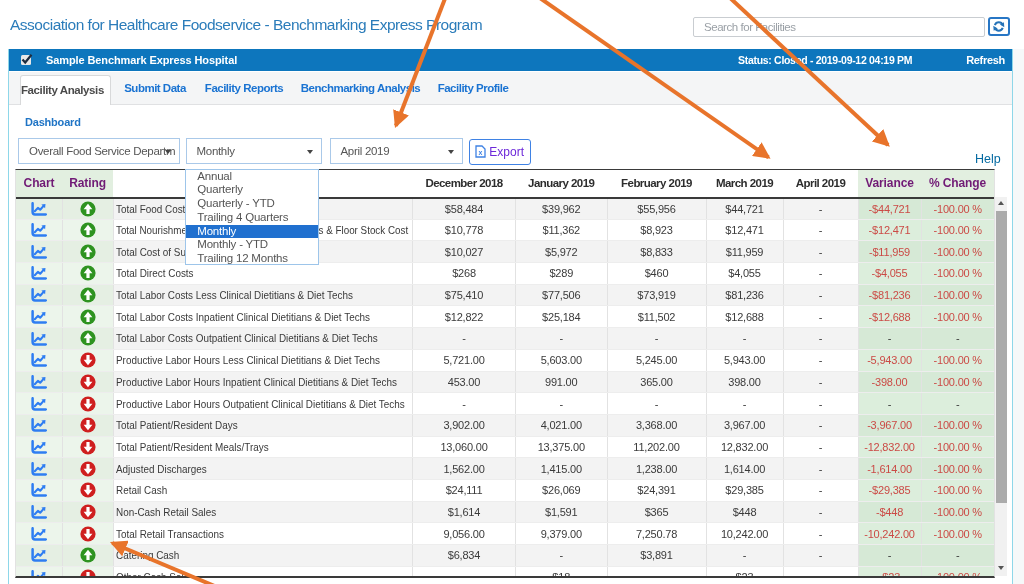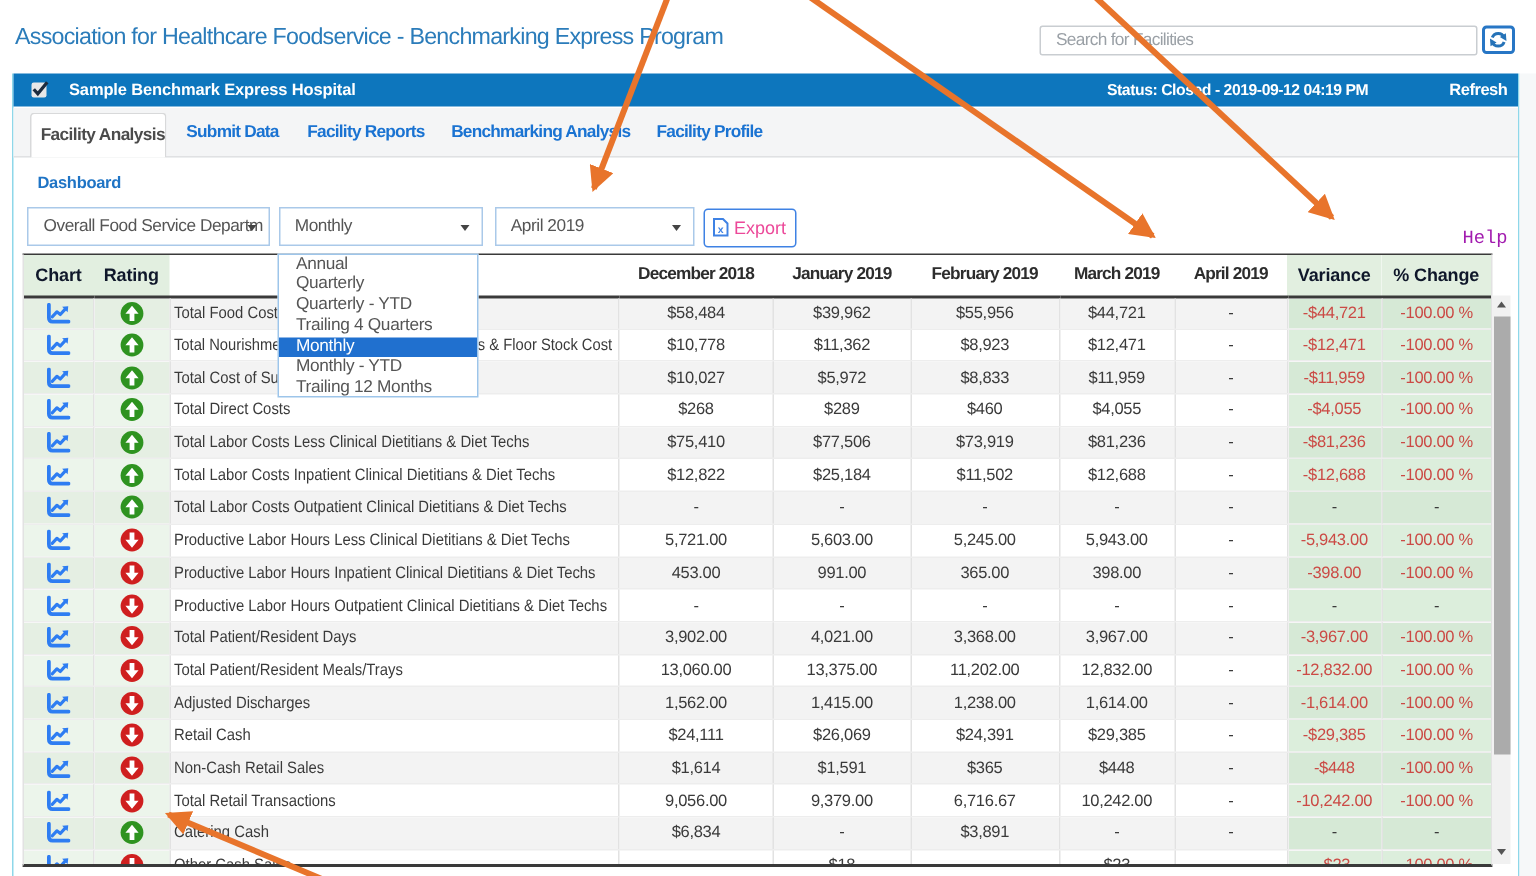--- a/index.html
+++ b/index.html
@@ -15,40 +15,40 @@
 #pl { left:8px; top:49px; width:1px; height:535px; background:#8ed7e9; }
 #pr { left:1012px; top:49px; width:1px; height:535px; background:#8ed7e9; }
 #bluebar { left:9px; top:49px; width:1003px; height:22px; background:#0d76bd; color:#fff; }
 #cb { left:11.5px; top:6px; width:10px; height:10px; background:#e8e8e8; border-radius:1.5px; overflow:visible; }
 #bartitle { left:37px; top:0; line-height:22px; font-size:11px; font-weight:bold; letter-spacing:-0.1px; }
 #status { left:729px; top:0; line-height:22px; font-size:10.5px; font-weight:bold; letter-spacing:-0.3px; }
 #refresh-lb { right:7px; top:0; line-height:22px; font-size:11px; font-weight:bold; letter-spacing:-0.3px; }
 
 #tabstrip { left:9px; top:71.5px; width:1003px; height:33px; background:#f4f5f6; border-bottom:1px solid #e0e1e3; }
 #activetab { left:11px; top:3.5px; width:91px; height:29.5px; background:#fff; border:1px solid #d8d9da; border-bottom:none;
-  border-radius:3px 3px 0 0; text-align:right; line-height:28px; font-size:11.5px; font-weight:bold; color:#4b4b4b; letter-spacing:-0.4px;}
+  border-radius:3px 3px 0 0; text-align:left; line-height:28px; font-size:11.5px; font-weight:bold; color:#4b4b4b; letter-spacing:-0.4px;}
 .tablink { top:0; height:32px; line-height:32px; font-size:11.5px; font-weight:bold; color:#1a73d2; letter-spacing:-0.5px; text-align:center; }
 
 #dashboard { left:25px; top:116px; font-size:11px; font-weight:bold; color:#1f74c5; letter-spacing:-0.2px; }
 
 .sel { top:138px; height:26px; border:1px solid #aac9e9; background:#fff; color:#555;
   font-size:11.5px; line-height:24px; padding-left:10px; padding-right:19px; letter-spacing:-0.3px; white-space:nowrap; overflow:hidden;}
 .caret { position:absolute; right:8px; top:11px; width:0; height:0; border-left:3.6px solid transparent;
   border-right:3.6px solid transparent; border-top:4.6px solid #444; }
 #export { left:468.5px; top:139px; width:62px; height:26px; border:1px solid #3f82e4; border-radius:3px;
-  color:#ec4899; font-size:12px; line-height:24px; text-align:center; }
-#help { left:975px; top:152px; font-size:12.5px; color:#a21caf;font-family:Liberation Mono, monospace; }
+  color:#6d28d9; font-size:12px; line-height:24px; text-align:center; }
+#help { left:975px; top:152px; font-size:12.5px; color:#0369a1; }
 
 
 #twrap { left:15px; top:169px; width:980px; height:409px; overflow:hidden;
   border-top:1px solid #3a3a3a; border-bottom:2px solid #3a3a3a; border-left:1px solid #e2e2e2; border-right:1px solid #e2e2e2; }
 table { border-collapse:collapse; table-layout:fixed; width:978px; }
 td,th { font-size:11px; overflow:hidden; white-space:nowrap; }
 th { height:27.5px; border-bottom:2px solid #3a3a3a; font-weight:bold; }
-.hg { background:#e2efe0; color:#0f172a; font-size:12px; letter-spacing:-0.1px;}
+.hg { background:#e2efe0; color:#701a75; font-size:12px; letter-spacing:-0.1px;}
 .hm { background:#fff; color:#2d2d2d; letter-spacing:-0.55px; font-size:11.5px;}
 tbody td { height:21.7px; border-right:1px solid #e2e2e2; border-bottom:1px solid #ededed; }
 tbody td:last-child { border-right:none; }
 .c0,.c1 { text-align:center; vertical-align:middle; }
 .c0 svg,.c1 svg { vertical-align:middle; }
 .cn { padding-left:2px; color:#3a3a3a; }
 .cn span { display:inline-block; transform:scaleX(0.9); transform-origin:0 50%; white-space:nowrap; }
 .cv { text-align:center; color:#3a3a3a; letter-spacing:-0.2px; }
 .go { background:#e5efe3; } .ge { background:#ecf5eb; }
 .so { background:#f3f3f3; } .se { background:#fff; }
@@ -429,21 +429,21 @@
               <path d="M3.8 9.2 L6.9 5.9 L9.2 7.7 L12.6 3.9" fill="none" stroke="#2e7df2" stroke-width="2.1" stroke-linecap="round" stroke-linejoin="round"></path>
               <path d="M10.4 2.5 L14.5 2.1 L14.1 6.2 Z" fill="#2e7df2"></path>
             </svg></td>
           <td class="c1 ge"><svg width="16" height="16" viewBox="0 0 16 16">
               <circle cx="8" cy="8" r="7.6" fill="#cf1f1f"></circle>
               <path d="M8 13.2 L3.6 7.8 L6.4 7.8 L6.4 3 L9.6 3 L9.6 7.8 L12.4 7.8 Z" fill="#fff"></path>
             </svg></td>
           <td class="cn se"><span>Total Retail Transactions</span></td>
           <td class="cv se">9,056.00</td>
           <td class="cv se">9,379.00</td>
-          <td class="cv se">6,716.67</td>
+          <td class="cv se">7,250.78</td>
           <td class="cv se">10,242.00</td>
           <td class="cv se">-</td>
           <td class="cv ve neg">-10,242.00</td>
           <td class="cv ve neg">-100.00 %</td>
         </tr>
 <tr>
           <td class="c0 go"><svg width="16" height="14" viewBox="0 0 16 14">
               <path d="M1.6 1.2 L1.6 10 Q1.6 12.4 4 12.4 L14.8 12.4" fill="none" stroke="#2e7df2" stroke-width="2.5" stroke-linecap="round"></path>
               <path d="M3.8 9.2 L6.9 5.9 L9.2 7.7 L12.6 3.9" fill="none" stroke="#2e7df2" stroke-width="2.1" stroke-linecap="round" stroke-linejoin="round"></path>
               <path d="M10.4 2.5 L14.5 2.1 L14.1 6.2 Z" fill="#2e7df2"></path>

